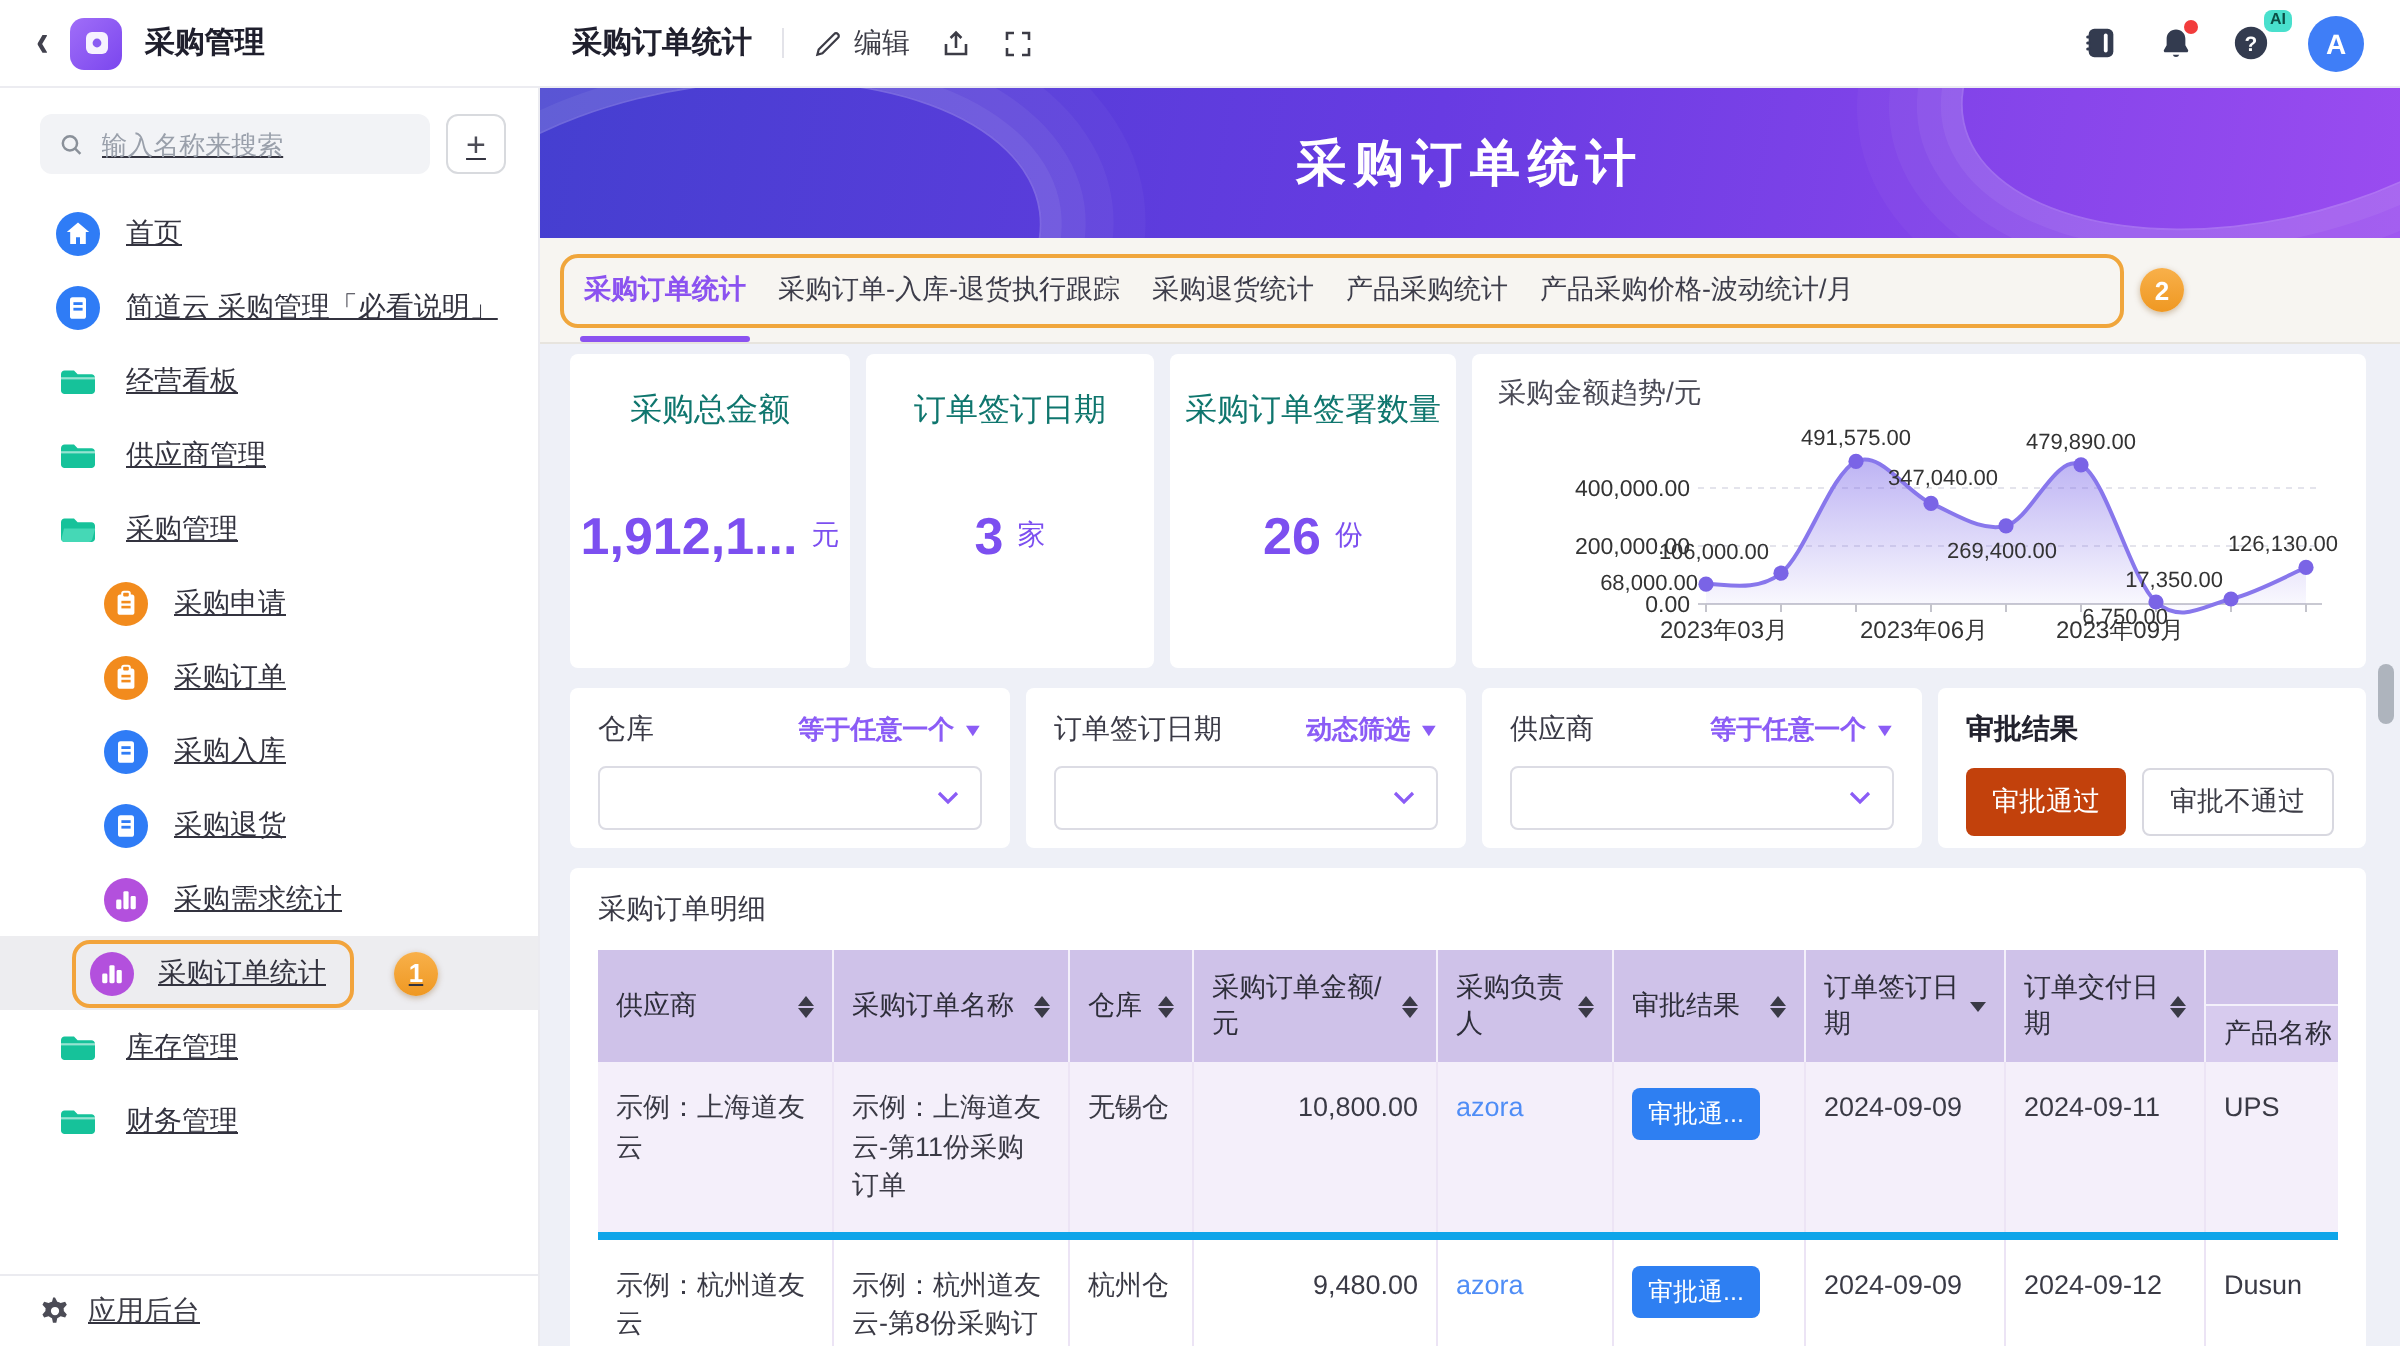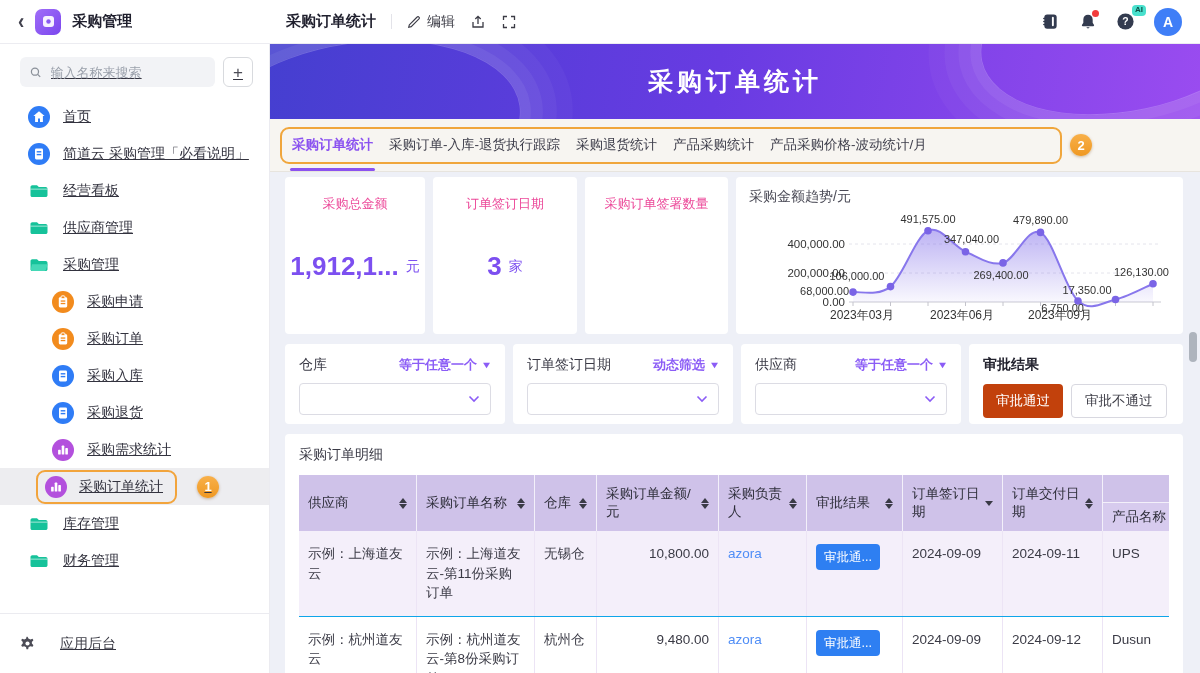--- a/index.html
+++ b/index.html
@@ -43,21 +43,21 @@
   .side-item { height: 37px; display: flex; align-items: center; gap: 13px; padding-left: 28px; cursor: pointer;
     color: #33333f; white-space: nowrap; }
   .side-item.child { padding-left: 52px; }
   .side-item.selected { background: #ededf0; padding-left: 36px; }
   .sel-box { display: flex; align-items: center; gap: 12px; border: 2px solid #f2a43c; border-radius: 9px;
     padding: 4px 12px 4px 7px; background: #ededf0; }
   .num-badge { width: 22px; height: 22px; border-radius: 50%; flex: none;
     background: linear-gradient(180deg,#f8b04a,#ef9822); color: #fff; font-weight: bold; font-size: 13px;
     display: flex; align-items: center; justify-content: center; box-shadow: 0 1px 3px rgba(120,70,0,.35); }
   .side-item .num-badge { margin-left: 7px; }
-  .sidebar-footer { height: 60px; border-top: 1px solid #ebebf0; display: flex; align-items: center; gap: 25px;
+  .sidebar-footer { height: 36px; border-top: 1px solid #ebebf0; display: flex; align-items: center; gap: 9px;
     padding-left: 20px; color: #3c3c46; cursor: pointer; flex: none; }
   
   .main { position: absolute; top: 44px; left: 270px; right: 0; bottom: 0; background: #eef0f7; overflow: hidden; }
   .banner { height: 75px; background: linear-gradient(100deg,#453fd0 0%,#683be2 48%,#9a4cf0 100%);
     display: flex; align-items: center; justify-content: center; position: relative; overflow: hidden; }
   .banner h1 { color: #fff; font-size: 25px; letter-spacing: 4px; margin: 0; font-weight: bold; z-index: 2; }
   .banner::before, .banner::after { content: ''; position: absolute; border-radius: 50%;
     border: 1px solid rgba(255,255,255,.22);
     box-shadow: 0 0 0 10px rgba(255,255,255,.06), 0 0 0 22px rgba(255,255,255,.05), 0 0 0 36px rgba(255,255,255,.04), 0 0 0 52px rgba(255,255,255,.03); }
   .banner::before { left: -70px; bottom: -95px; width: 320px; height: 170px; transform: rotate(-8deg); }
@@ -70,21 +70,21 @@
   .tab.active { color: #8b52f0; font-weight: bold; }
   .tab.active::after { content: ''; position: absolute; left: -2px; right: -2px; bottom: 0; height: 3px;
     background: #8b52f0; border-radius: 2px; }
   .tab-outline { position: absolute; left: 10px; top: 8px; height: 37px; width: 782px;
     border: 2px solid #f0a63c; border-radius: 9px; pointer-events: none; }
   .tabstrip .num-badge { position: absolute; left: 800px; top: 15px; }
   .content { padding: 5px 17px 0 15px; display: flex; flex-direction: column; gap: 10px; }
   .stat-row { display: flex; gap: 8px; height: 157px; }
   .stat-card { background: #fff; border-radius: 4px; display: flex; flex-direction: column; align-items: center; flex: none; }
   .w1 { width: 140px; } .w2 { width: 144px; } .w3 { width: 143px; }
-  .stat-title { font-size: 13px; color: #ec4899; margin-top: 18px; white-space: nowrap; }
+  .stat-title { font-size: 16px; color: #0f766e; margin-top: 18px; white-space: nowrap; }
   .stat-value { flex: 1; display: flex; align-items: center; gap: 7px; color: #7c4ff0; padding-bottom: 14px; }
   .stat-value .big { font-size: 26px; font-weight: bold; }
   .stat-value .unit { font-size: 14px; }
   .chart-card { flex: 1; background: #fff; border-radius: 4px; padding: 11px 6px 0 13px; position: relative; overflow: hidden; }
   .chart-title { font-size: 14px; color: #4a4a56; }
   .filter-row { display: flex; gap: 8px; height: 80px; }
   .filter-card { width: 220px; background: #fff; border-radius: 4px; padding: 12px 14px; flex: none; }
   .filter-head { display: flex; justify-content: space-between; align-items: center; font-size: 14px; color: #3a3a46; }
   .filter-op { color: #8b5cf6; font-size: 13px; display: flex; gap: 5px; align-items: center; cursor: pointer; font-weight: bold; }
   .caret { font-size: 9px; transform: scaleX(1.3); }
@@ -109,21 +109,21 @@
   .thp-bot { height: 28px; display: flex; align-items: center; padding: 0 9px; font-size: 13.5px; color: #2e2e3a;
     background: #d7cbee; white-space: nowrap; overflow: hidden; }
   .sorticons { display: flex; flex-direction: column; line-height: 0; gap: 1px; }
   .tri { width: 0; height: 0; border-left: 4px solid transparent; border-right: 4px solid transparent; }
   .tri.up { border-bottom: 5px solid #3a3a46; }
   .tri.down { border-top: 5px solid #3a3a46; }
   .td { padding: 13px 9px; font-size: 13.5px; color: #3a3a45; border-right: 1px solid #ece4f5; flex: none;
     word-break: break-all; line-height: 1.45; overflow: hidden; }
   .tr.r-odd { background: #f4effa; }
   .tr.r-even { background: #fff; }
-  .tr.data { border-bottom: 1px solid #0ea5e9; }
+  .tr.data { border-bottom: 4px solid #0ea5e9; }
   .td.num { text-align: right; }
   .td .link { color: #4f8df6; cursor: pointer; }
   .status-pill { display: inline-block; background: #2e7ff2; color: #fff; border-radius: 4px; padding: 4px 8px;
     font-size: 12.5px; white-space: nowrap; }
   .scroll-thumb { position: absolute; right: 3px; top: 288px; width: 8px; height: 30px; border-radius: 4px;
     background: #aeb4bd; cursor: pointer; z-index: 7; }
   text { font-family: "Liberation Sans", "DejaVu Sans", sans-serif; }
 </style>
 </head>
 <body>
@@ -376,20 +376,24 @@
         </div>
         <div class="stat-card w2">
           <div class="stat-title">订单签订日期</div>
           <div class="stat-value">
               <span class="big">3</span>
               <span class="unit">家</span>
             </div>
         </div>
         <div class="stat-card w3">
           <div class="stat-title">采购订单签署数量</div>
+          <div class="stat-value">
+              <span class="big">26</span>
+              <span class="unit">份</span>
+            </div>
         </div>
         <div class="chart-card">
           <div class="chart-title">采购金额趋势/元</div>
           <div id="trend-chart"><svg width="430" height="118" viewBox="0 0 430 118">
                 <defs>
                   <linearGradient id="agrad" x1="0" y1="0" x2="0" y2="1">
                     <stop offset="0" stop-color="rgba(124,104,232,.5)"></stop>
                     <stop offset="1" stop-color="rgba(124,104,232,.02)"></stop>
                   </linearGradient>
                 </defs>

